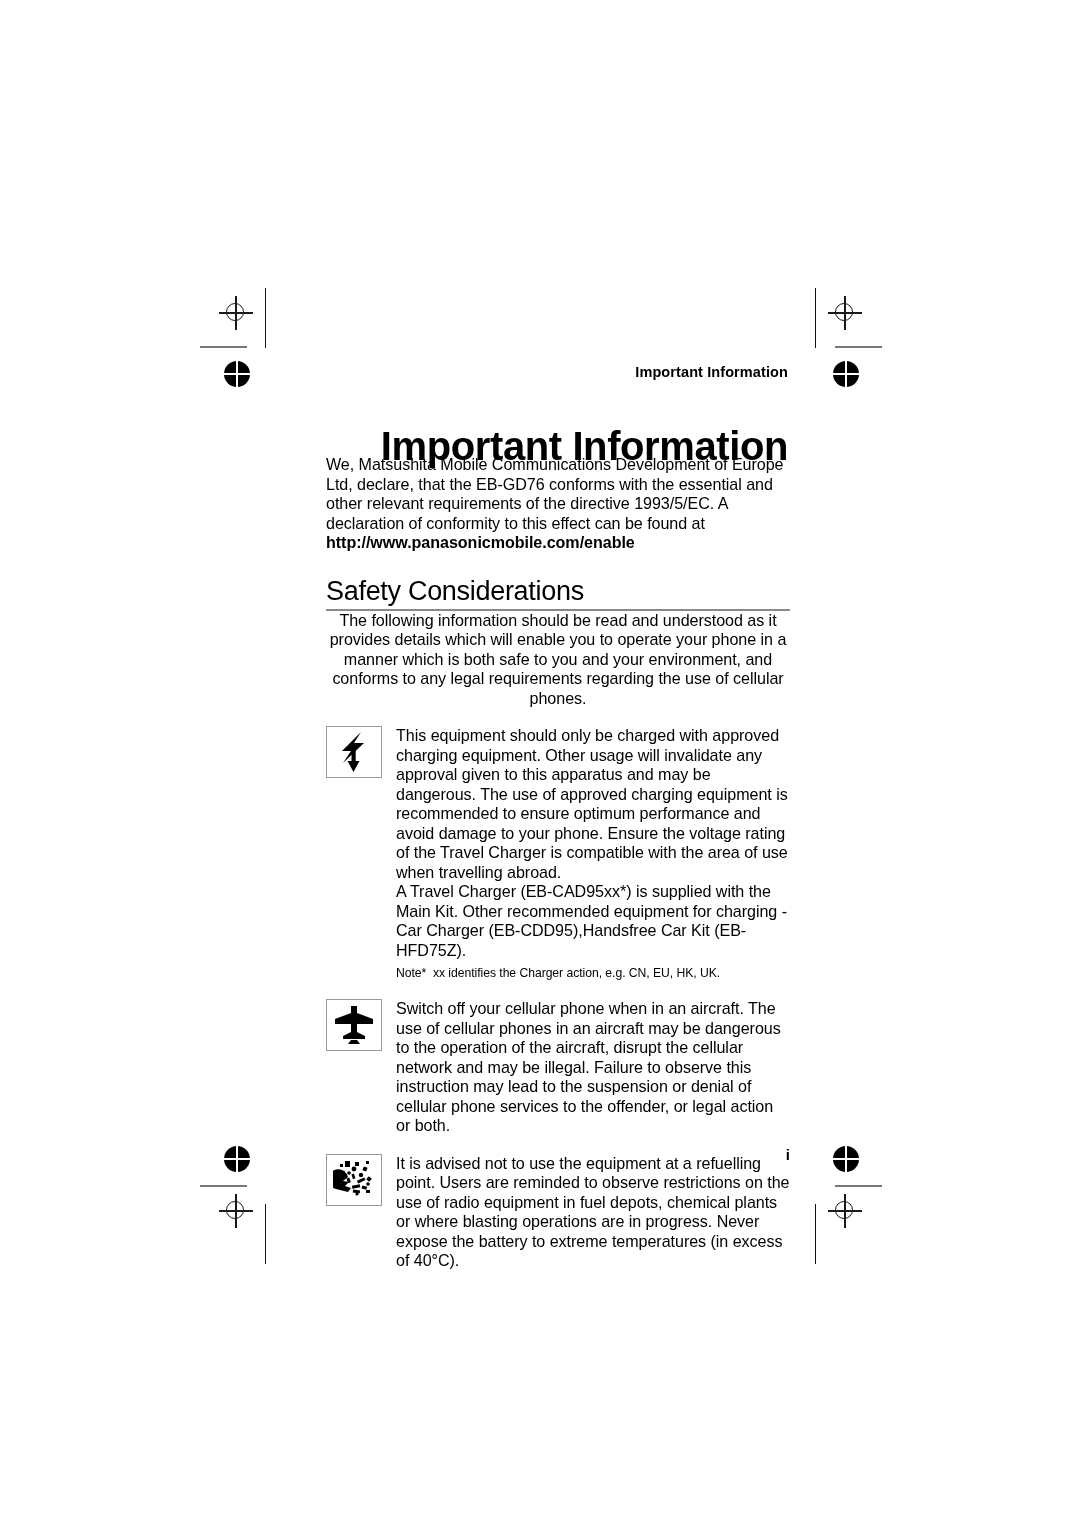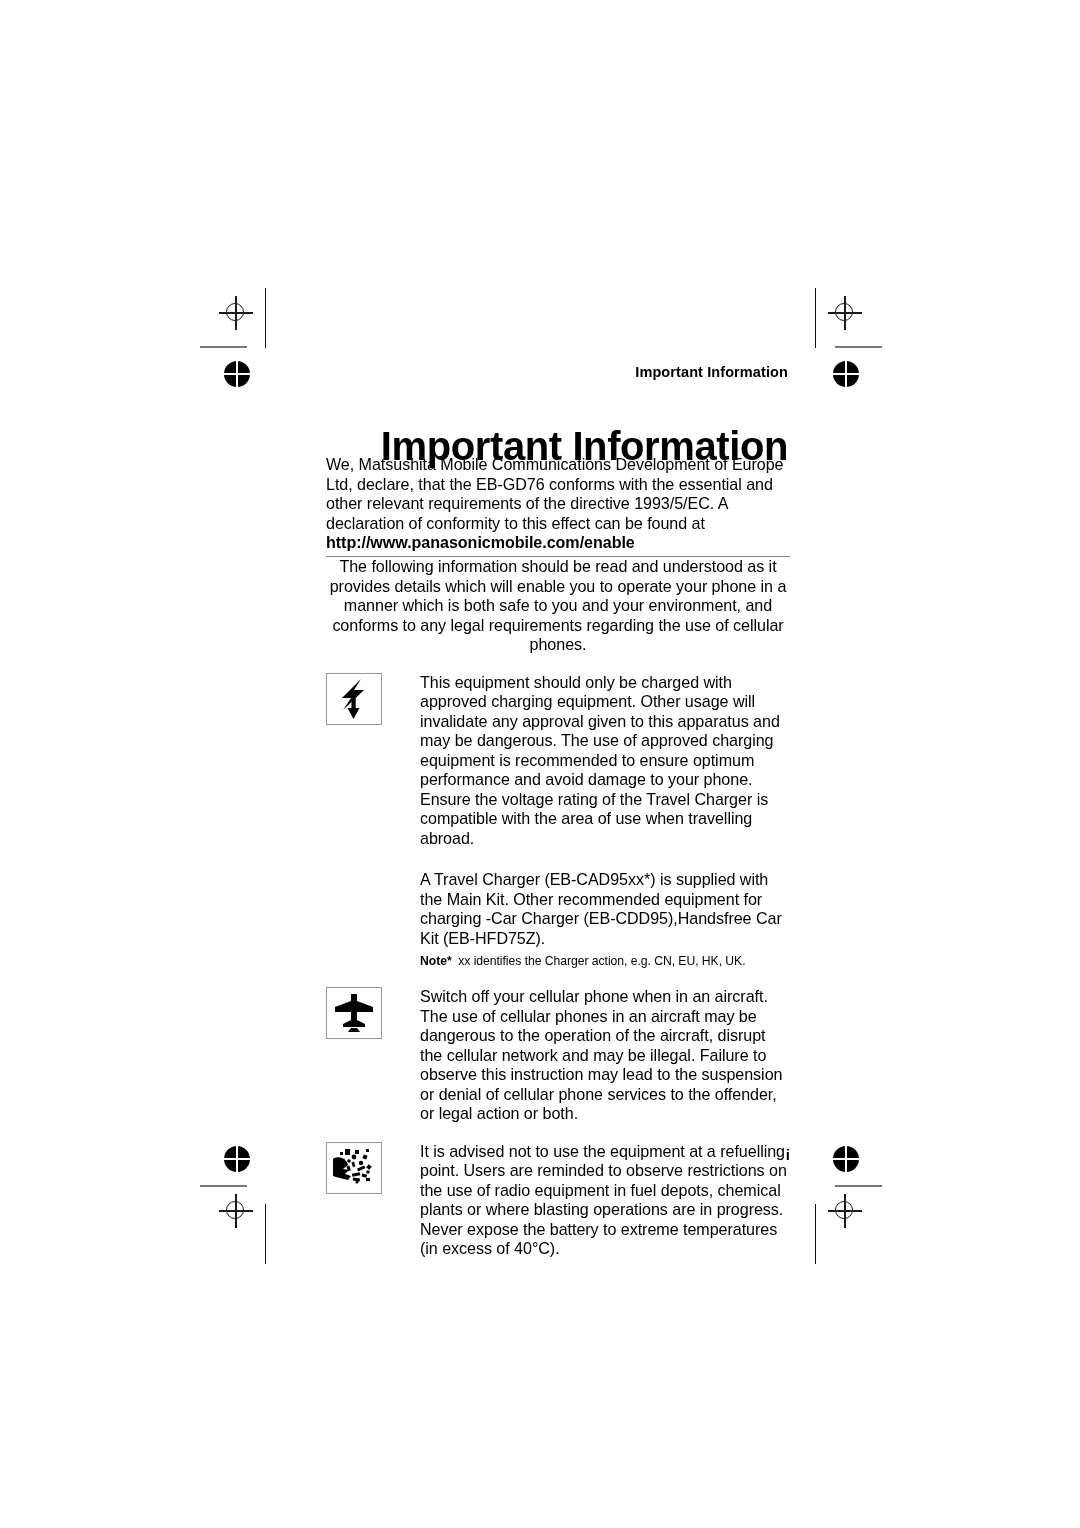--- a/index.html
+++ b/index.html
@@ -131,50 +131,49 @@
     width: 100%;
   }
 
   .after-heading { margin-top: 11px; text-align: center; }
 
   
   .icon-row {
     display: flex;
     align-items: flex-start;
     margin-top: 18px;
-    gap: 24px;
   }
   .icon-box {
     flex: 0 0 auto;
     width: 56px;
     height: 52px;
     border: 1.3px solid #9a9a9a;
     box-sizing: border-box;
     margin-right: 14px;
     background: #fff;
     display: flex;
     align-items: center;
     justify-content: center;
     overflow: hidden;
   }
   .icon-box svg { display: block; }
 
   .row-text {
     flex: 1 1 auto;
     min-width: 0;
   }
-  .row-text p.body-text + p.body-text { margin-top: 22px; }
+  .row-text p.body-text + p.body-text { margin-top: 0; }
 
   .note-line {
     margin: 6px 0 0 0;
     font-size: 12.2px;
     line-height: 15px;
     letter-spacing: -0.05px;
   }
-  .note-line .note-label { font-weight: bold; text-align: right; }
+  .note-line .note-label { font-weight: normal; text-align: right; }
 
   .page-number {
     position: absolute;
     left: 700px;
     top: 1146px;
     width: 90px;
     text-align: right;
     font-size: 15px;
     font-weight: bold;
   }
@@ -234,20 +233,21 @@
 </div>
 <div class="crop-v" style="left:815px; top:1204px; height:60px;"></div>
 
 <div class="running-head">Important Information</div>
 <h1 class="page-title">Important Information</h1>
 
 <div class="content">
 
   <p class="body-text intro"><span>We, Matsushita Mobile Communications Development of Europe Ltd, declare, that the EB-GD76 conforms with the essential and other relevant requirements of the directive 1993/5/EC. A declaration of conformity to this effect can be found at </span><b>http://www.panasonicmobile.com/enable</b></p>
 
+  <h2 class="section-heading">Safety Considerations</h2>
   <div class="heading-rule"></div>
 
   <p class="body-text after-heading">The following information should be read and understood as it provides details which will enable you to operate your phone in a manner which is both safe to you and your environment, and conforms to any legal requirements regarding the use of cellular phones.</p>
 
   <div class="icon-row">
     <div class="icon-box">
       <svg width="40" height="44" viewBox="0 0 40 44" aria-hidden="true">
         <polygon fill="#000" points="27,2 8,21 17,21 9,33 30,13 20,13"></polygon>
         <rect x="17.5" y="20" width="4.2" height="14" fill="#000"></rect>
         <polygon fill="#000" points="13.5,31 25.5,31 19.5,42"></polygon>

